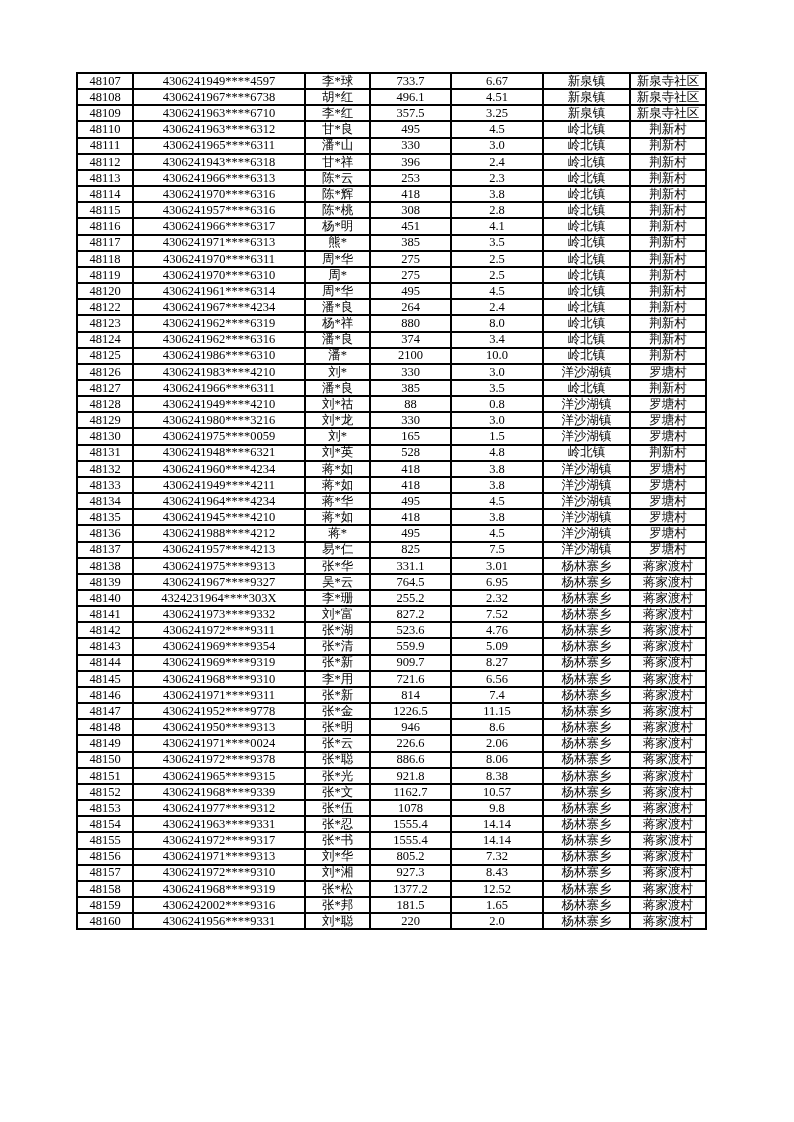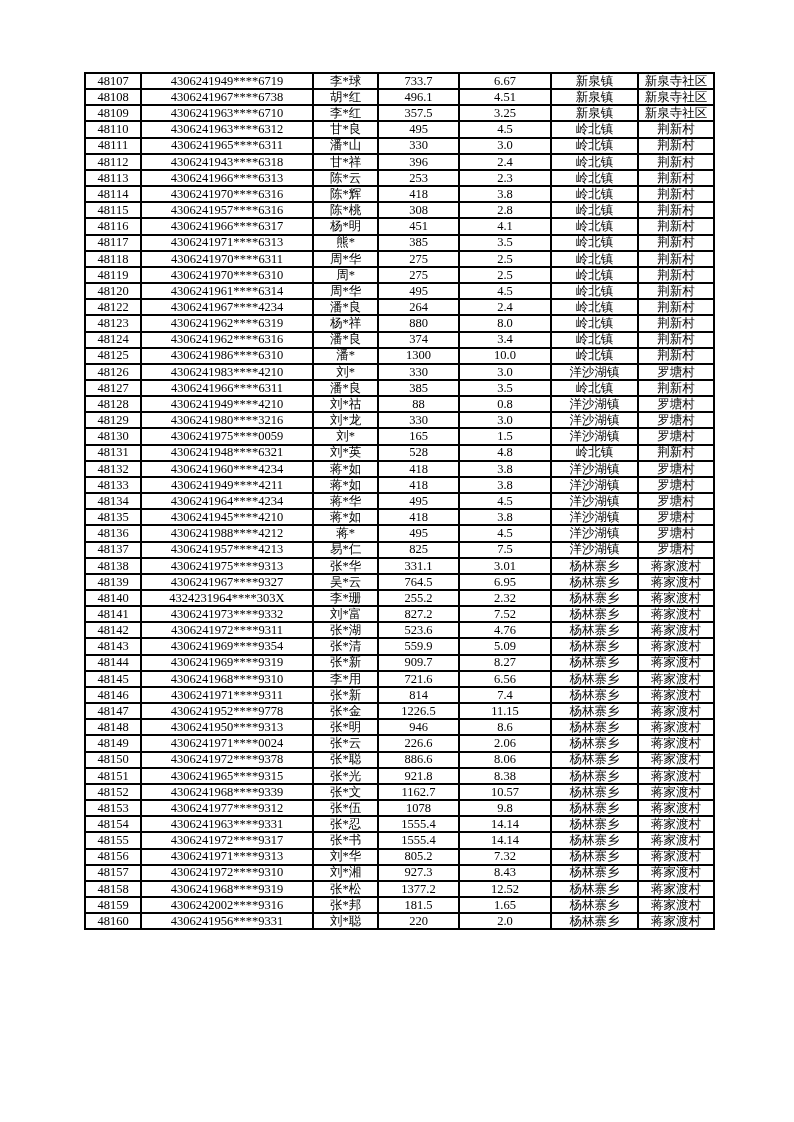--- a/index.html
+++ b/index.html
@@ -10,21 +10,21 @@
     font-family: "Liberation Serif", "DejaVu Serif", serif;
     color: #000000;
   }
   .page {
     position: relative;
     width: 794px; height: 1122px;
     background: #ffffff;
   }
   table.roster {
     position: absolute;
-    left: 84px; top: 72px;
+    left: 76px; top: 72px;
     width: 629px;
     border-collapse: collapse;
     table-layout: fixed;
   }
   table.roster td {
     border: 2px solid #000000;
     height: 16.17px;            
     text-align: center;
     vertical-align: middle;
     font-size: 12.5px;
@@ -44,21 +44,21 @@
       <col style="width:172px">
       <col style="width:65px">
       <col style="width:81px">
       <col style="width:92px">
       <col style="width:87px">
       <col style="width:76px">
     </colgroup>
     <tbody>
         <tr>
           <td>48107</td>
-          <td>4306241949****6719</td>
+          <td>4306241949****4597</td>
           <td>李*球</td>
           <td>733.7</td>
           <td>6.67</td>
           <td>新泉镇</td>
           <td>新泉寺社区</td>
         </tr>
         <tr>
           <td>48108</td>
           <td>4306241967****6738</td>
           <td>胡*红</td>
@@ -199,21 +199,21 @@
           <td>潘*良</td>
           <td>374</td>
           <td>3.4</td>
           <td>岭北镇</td>
           <td>荆新村</td>
         </tr>
         <tr>
           <td>48125</td>
           <td>4306241986****6310</td>
           <td>潘*</td>
-          <td>1300</td>
+          <td>2100</td>
           <td>10.0</td>
           <td>岭北镇</td>
           <td>荆新村</td>
         </tr>
         <tr>
           <td>48126</td>
           <td>4306241983****4210</td>
           <td>刘*</td>
           <td>330</td>
           <td>3.0</td>

